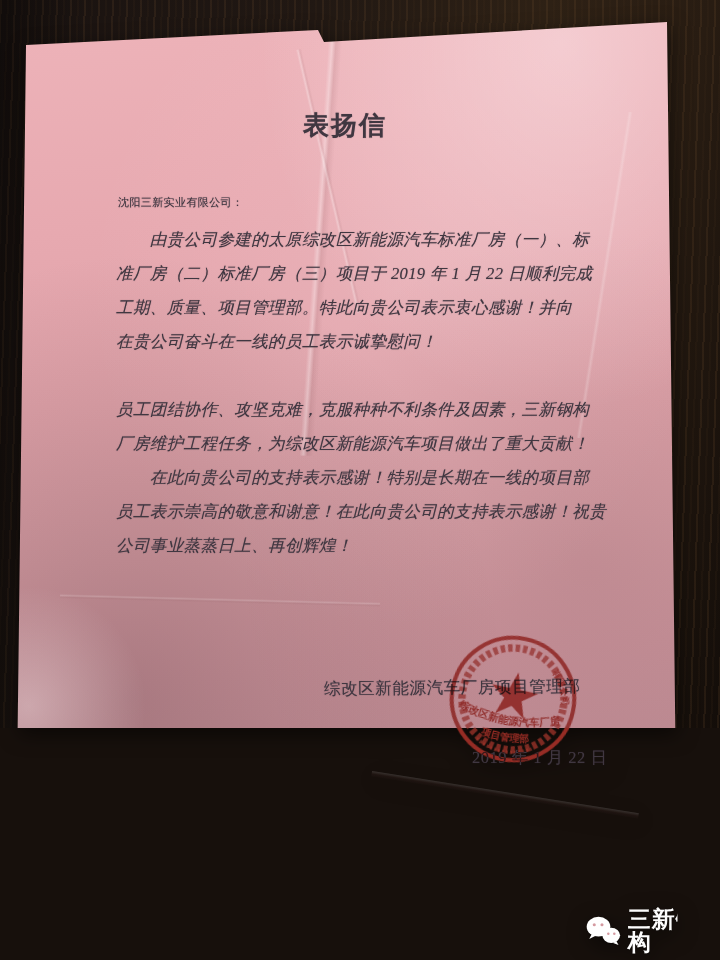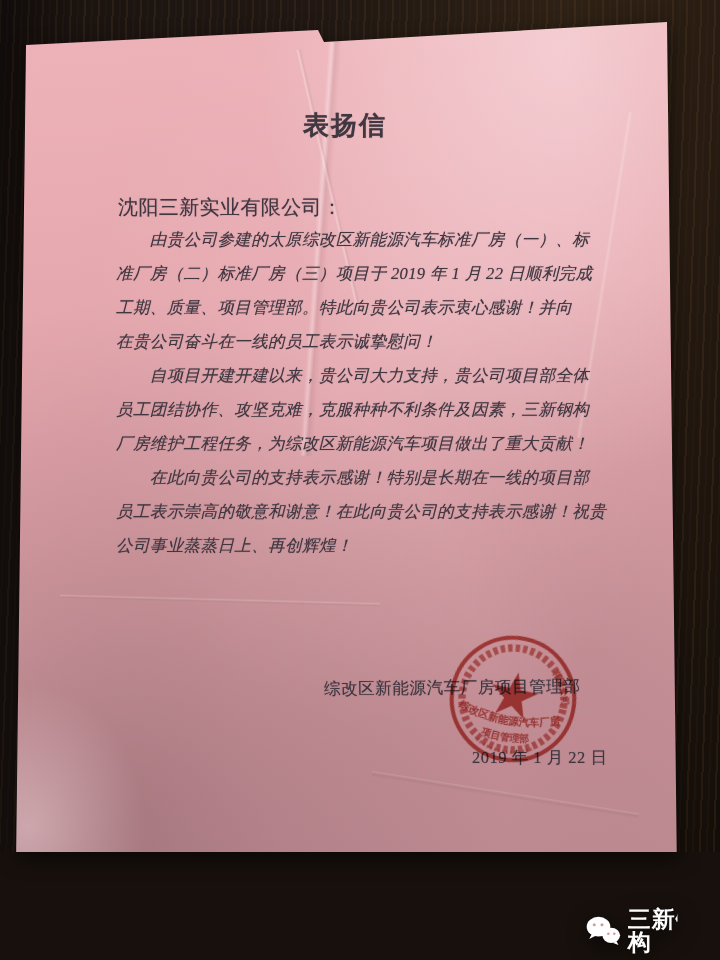--- a/index.html
+++ b/index.html
@@ -1,17 +1,17 @@
 <!DOCTYPE html>
 <html><head>
 <meta charset="utf-8">
 <style>
   html,body{margin:0;padding:0;}
   body{width:720px;height:960px;overflow:hidden;background:#17100c;}
-  .scene{position:relative;width:720px;height:852px;font-family:"Liberation Serif","DejaVu Serif",serif;}
+  .scene{position:relative;width:720px;height:728px;font-family:"Liberation Serif","DejaVu Serif",serif;}
 
   
   .table-bg{position:absolute;inset:0;
     background:
       radial-gradient(ellipse at 50% 102%, rgba(0,0,0,0.45), transparent 42%),
       linear-gradient(to right, rgba(0,0,0,0.35), transparent 12%),
       repeating-linear-gradient(92deg, rgba(126,88,52,0.16) 0 2px, rgba(0,0,0,0) 2px 7px, rgba(70,48,28,0.14) 7px 9px, rgba(0,0,0,0) 9px 14px),
       linear-gradient(105deg,#191210 0%,#211813 35%,#2e2115 60%,#281c12 78%,#130d09 100%);
   }
 
@@ -36,21 +36,21 @@
   .crease-right{left:602px;top:110px;width:5px;height:330px;transform:rotate(9deg);
     background:linear-gradient(to right,transparent,rgba(255,255,255,0.20),transparent);}
   .crease-mid{left:60px;top:598px;width:320px;height:5px;transform:rotate(1.5deg);
     background:linear-gradient(to bottom,transparent,rgba(255,255,255,0.16),rgba(120,70,75,0.08),transparent);}
   .crease-bottom{left:370px;top:792px;width:270px;height:6px;transform:rotate(9deg);
     background:linear-gradient(to bottom,rgba(255,255,255,0.14),rgba(110,65,70,0.10),transparent);}
 
   
   .ink{color:#403741;text-shadow:0 0 1px rgba(64,55,65,0.55);}
   .title{position:absolute;left:303px;top:112px;font-size:26px;font-weight:600;letter-spacing:2px;line-height:1.1;}
-  .salutation{position:absolute;left:118px;top:196px;font-size:20px;line-height:1.15;letter-spacing:0.4px;}
+  .salutation{position:absolute;left:118px;top:196px;font-size:11px;line-height:1.15;letter-spacing:0.4px;}
   .bline{position:absolute;left:116px;font-size:16.5px;line-height:1.15;letter-spacing:0.4px;white-space:nowrap;font-style:italic;}
   .l0{top:231px}.l1{top:265px}.l2{top:299px}.l3{top:333px}.l4{top:367px}
   .l5{top:401px}.l6{top:435px}.l7{top:469px}.l8{top:503px}.l9{top:537px}
   .signature{position:absolute;left:324px;top:679px;font-size:16.5px;letter-spacing:0.6px;line-height:1.15;transform:rotate(-0.6deg);white-space:nowrap;}
   .date{position:absolute;left:472px;top:749px;font-size:16.5px;letter-spacing:0.5px;line-height:1.15;white-space:nowrap;}
 
   
   .stamp{position:absolute;left:441px;top:631px;width:144px;height:136px;
     transform:rotate(12deg);mix-blend-mode:multiply;opacity:0.88;filter:blur(0.4px);}
 
@@ -78,21 +78,20 @@
       <div class="crease crease-bottom"></div>
 
       <div class="title ink">表扬信</div>
 
       <div class="salutation ink">沈阳三新实业有限公司：</div>
 
       <div class="bline l0 ink">　　由贵公司参建的太原综改区新能源汽车标准厂房（一）、标</div>
       <div class="bline l1 ink">准厂房（二）标准厂房（三）项目于 2019 年 1 月 22 日顺利完成</div>
       <div class="bline l2 ink">工期、质量、项目管理部。特此向贵公司表示衷心感谢！并向</div>
       <div class="bline l3 ink">在贵公司奋斗在一线的员工表示诚挚慰问！</div>
-      <div class="bline l4 ink">　　自项目开建开建以来，贵公司大力支持，贵公司项目部全体</div>
       <div class="bline l5 ink">员工团结协作、攻坚克难，克服种种不利条件及因素，三新钢构</div>
       <div class="bline l6 ink">厂房维护工程任务，为综改区新能源汽车项目做出了重大贡献！</div>
       <div class="bline l7 ink">　　在此向贵公司的支持表示感谢！特别是长期在一线的项目部</div>
       <div class="bline l8 ink">员工表示崇高的敬意和谢意！在此向贵公司的支持表示感谢！祝贵</div>
       <div class="bline l9 ink">公司事业蒸蒸日上、再创辉煌！</div>
 
       <div class="signature ink">综改区新能源汽车厂房项目管理部</div>
       <div class="date ink">2019 年 1 月 22 日</div>
 
       <svg class="stamp" viewBox="0 0 200 200">

